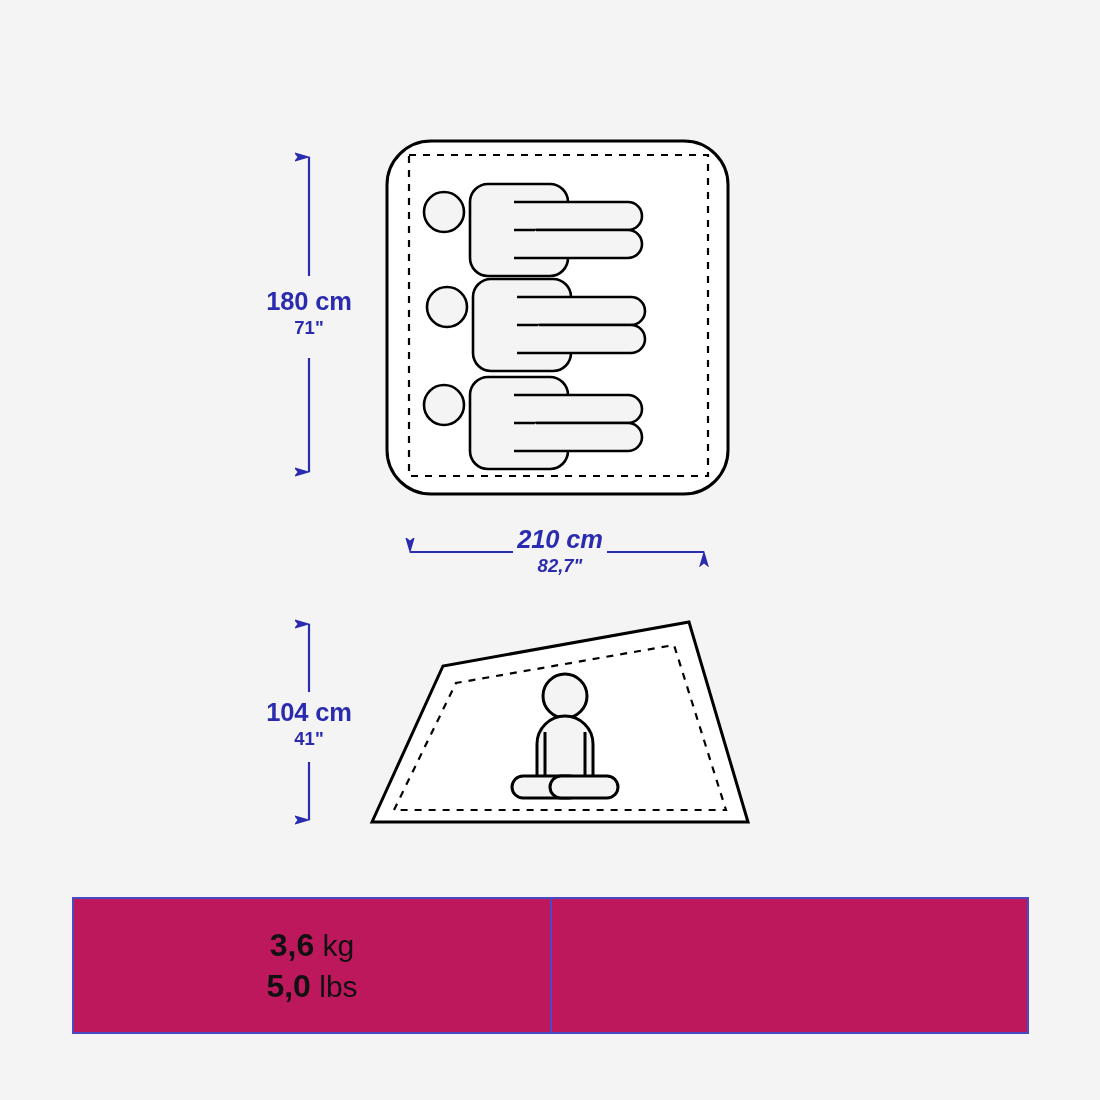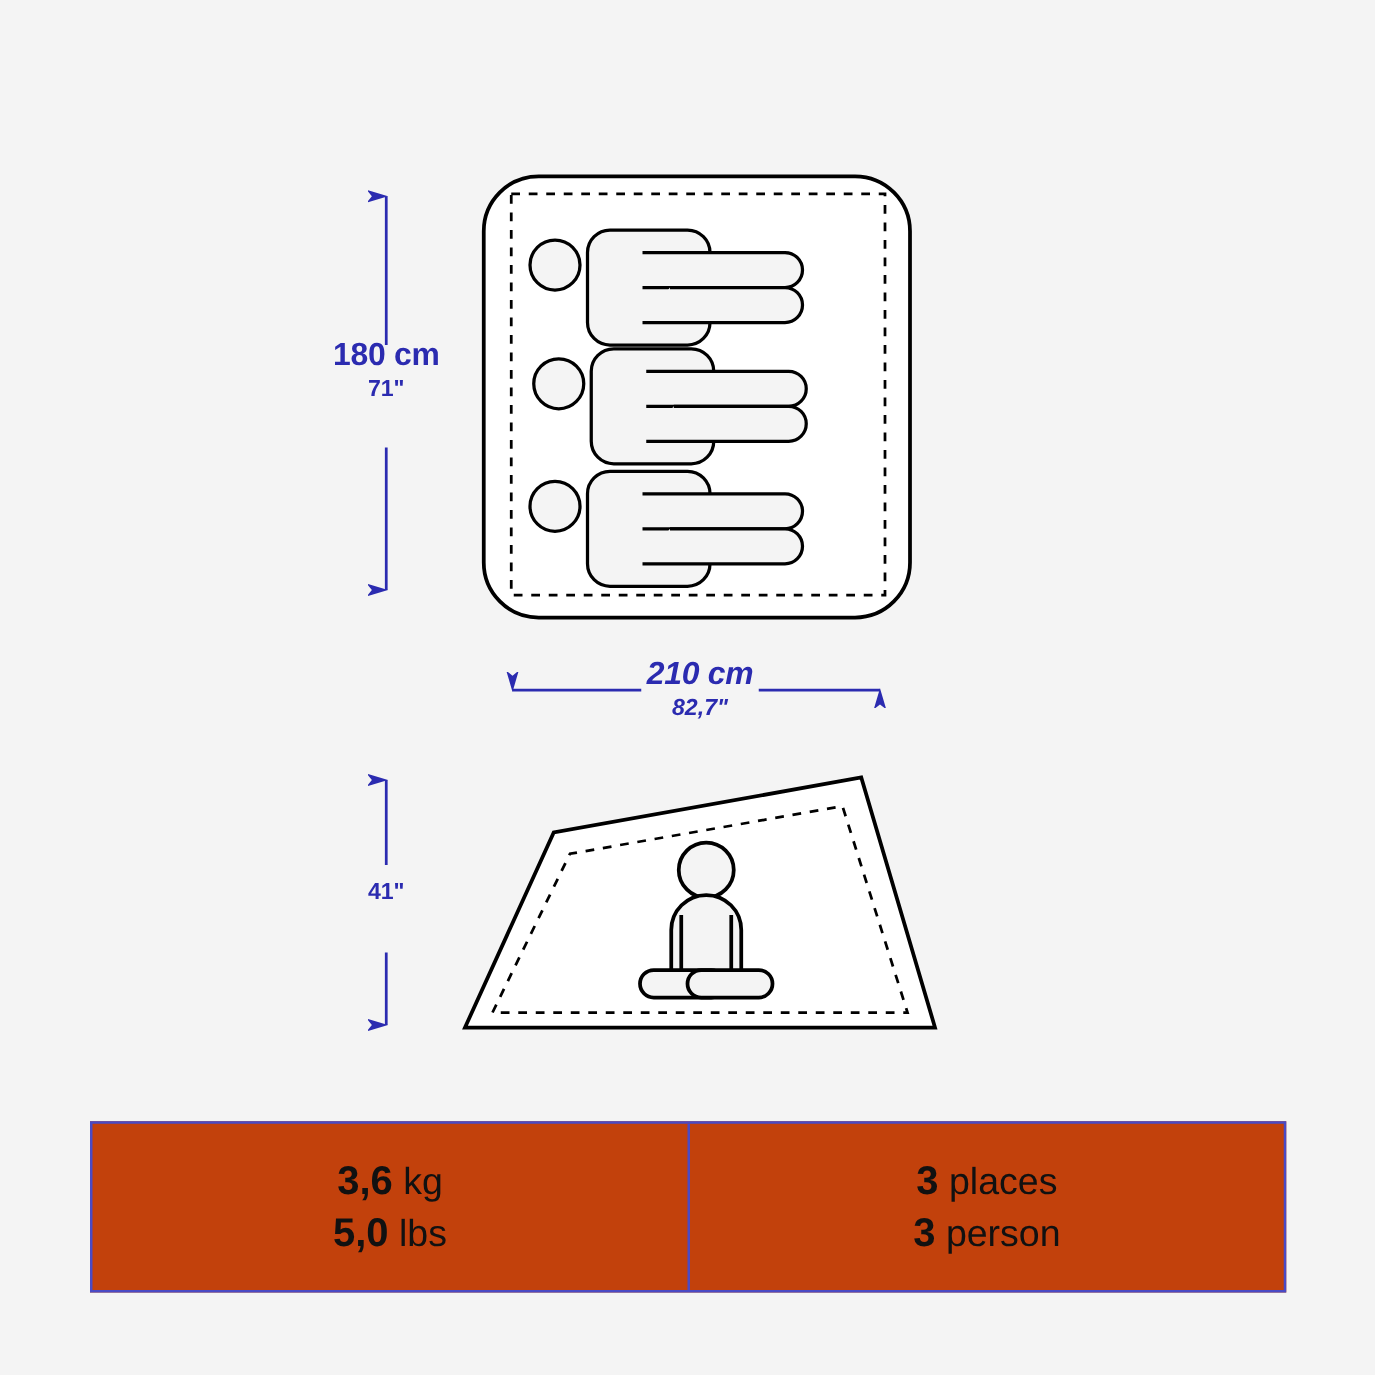--- a/index.html
+++ b/index.html
@@ -51,21 +51,21 @@
   }
   
   .spec-table {
     position: absolute;
     left: 72px;
     top: 897px;
     width: 957px;
     height: 137px;
     box-sizing: border-box;
     border: 2px solid #4a4ac4;
-    background: #c2410c;
+    background: #be185d;
     display: flex;
   }
   .spec-cell {
     box-sizing: border-box;
     display: flex;
     flex-direction: column;
     align-items: center;
     justify-content: center;
     color: #111111;
   }
@@ -163,46 +163,39 @@
         <use href="#seatedPerson" x="529" y="672"></use>
       </g>
     </g>
 
     <g>
       <line x1="309" y1="624" x2="309" y2="692" stroke="#2b2bb0" stroke-width="2.2" marker-start="url(#arrowUp)"></line>
       <line x1="309" y1="762" x2="309" y2="820" stroke="#2b2bb0" stroke-width="2.2" marker-end="url(#arrowDown)"></line>
     </g>
   </svg>
 
-  <div class="dim-label" style="left:209px; top:272px; width:200px;">
+  <div class="dim-label" style="left:209px; top:289px; width:200px;">
     <span class="main">180 cm</span>
     <span class="sub">71"</span>
   </div>
 
   <div class="dim-label" style="left:460px; top:527px; width:200px;font-style:italic;">
     <span class="main">210 cm</span>
     <span class="sub">82,7"</span>
   </div>
 
   <div class="dim-label" style="left:209px; top:700px; width:200px;">
+    <span class="main">104 cm</span>
     <span class="sub">41"</span>
   </div>
 
   <div class="spec-table">
     <div class="spec-cell left">
       <div class="spec-line">
         <span class="num">3,6</span><span class="unit"> </span><span class="unit">kg</span>
       </div>
       <div class="spec-line">
         <span class="num">5,0</span><span class="unit"> </span><span class="unit">lbs</span>
       </div>
     </div>
-    <div class="spec-cell right">
-      <div class="spec-line">
-        <span class="num">3</span><span class="unit"> </span><span class="unit">places</span>
-      </div>
-      <div class="spec-line">
-        <span class="num">3</span><span class="unit"> </span><span class="unit">person</span>
-      </div>
-    </div>
   </div>
 
 </div>
 
 </body></html>

